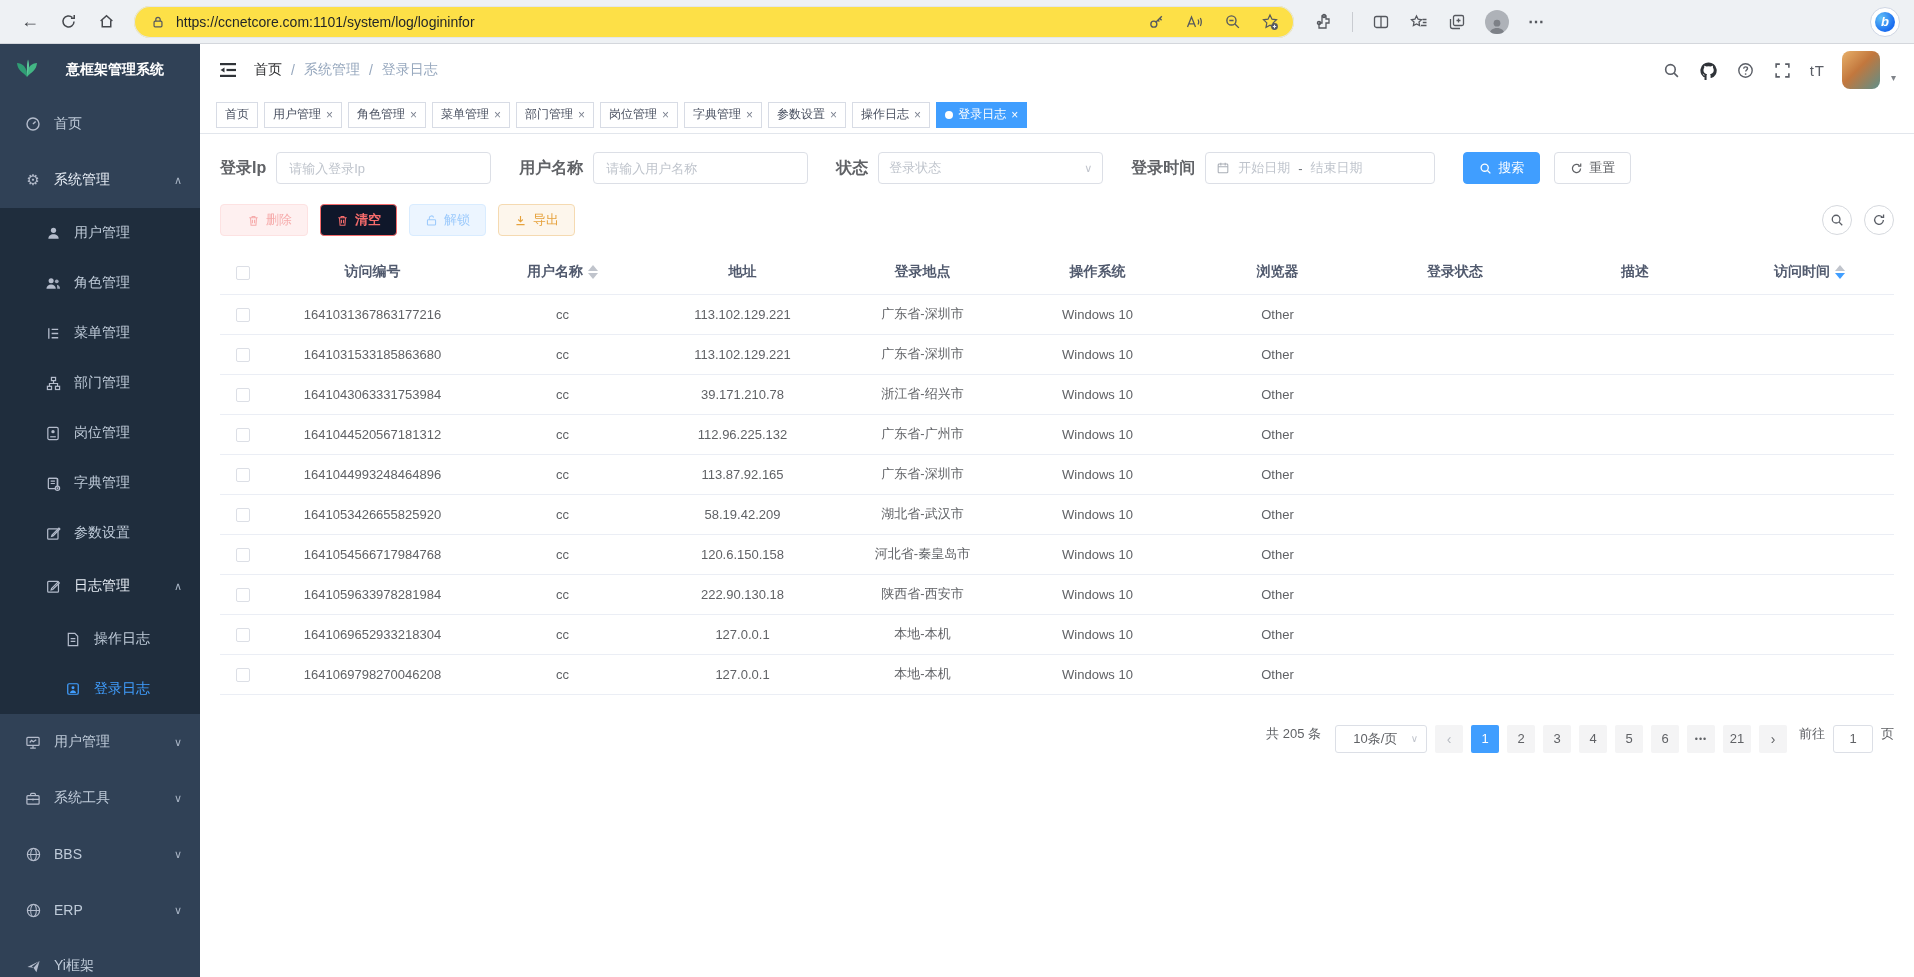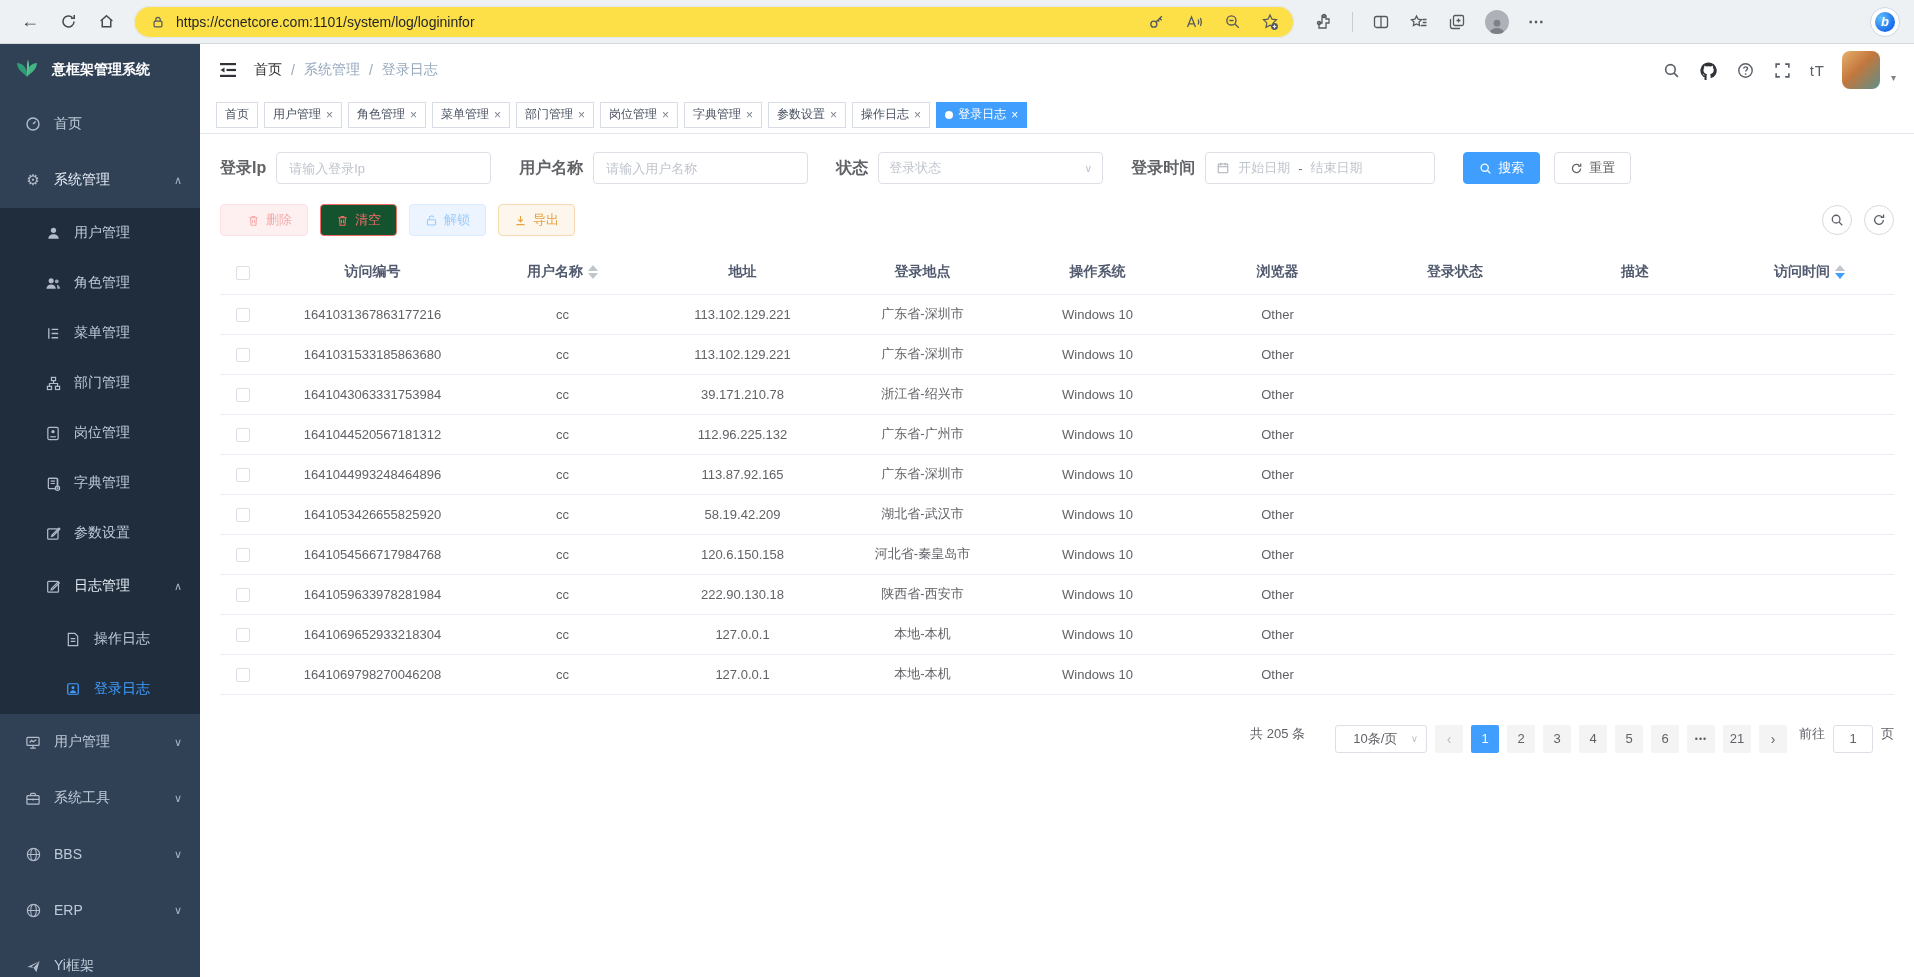--- a/index.html
+++ b/index.html
@@ -16,21 +16,21 @@
   .chrome-divider { width:1px; height:20px; background:#c9ccd1; }
   .chrome-avatar { width:24px; height:24px; border-radius:50%; background:#aeb2b8; display:flex; align-items:flex-end; justify-content:center; overflow:hidden; }
   .copilot { margin-left:auto; width:30px; height:30px; border-radius:50%; background:#fff; border:1px solid #cfd6e4; display:flex; align-items:center; justify-content:center; font-weight:bold; font-size:17px; font-style:italic; color:#fff; }
   .copilot i { width:20px; height:20px; border-radius:50%; background:radial-gradient(circle at 30% 30%,#62c1f7,#1a6df0 70%); display:flex; align-items:center; justify-content:center; font-style:italic; font-size:13px; }
 
   
   .app { display:flex; height:933px; }
 
   
   .sidebar { width:200px; background:#304156; color:#bfcbd9; flex-shrink:0; overflow:hidden; }
-  .logo { height:52px; display:flex; align-items:center; gap:14px; padding:0 16px; }
+  .logo { height:52px; display:flex; align-items:center; gap:28px; padding:0 16px; }
   .logo-title { color:#fff; font-weight:bold; font-size:14px; }
   .mi { display:flex; align-items:center; height:56px; padding:0 18px 0 22px; font-size:14px; cursor:pointer; }
   .mi .ic { width:22px; margin-right:10px; display:flex; justify-content:center; align-items:center; color:#b4bccc; font-size:15px; }
   .mi .chev { margin-left:auto; font-size:11px; color:#a8b4c4; }
   .mi.parent { color:#e7edf5; }
   .subwrap { background:#1f2d3d; }
   .mi.sub { height:50px; padding-left:42px; }
   .mi.sub2 { height:50px; padding-left:62px; }
   .mi.active, .mi.active .ic { color:#409eff; }
 
@@ -68,39 +68,39 @@
   .selbox .chv { color:#c0c4cc; font-size:11px; }
   .datebox { width:230px; height:32px; border:1px solid #dcdfe6; border-radius:4px; display:flex; align-items:center; gap:8px; padding:0 10px; font-size:13px; color:#bfc4cc; cursor:pointer; }
   .datebox .dsep { color:#6a6f76; }
   .btn { height:32px; border-radius:4px; font-size:13px; display:inline-flex; align-items:center; gap:6px; padding:0 15px; cursor:pointer; border:1px solid transparent; font-family:"Liberation Sans",sans-serif; background:#fff; }
   .btn svg { flex-shrink:0; }
   .btn-primary { background:#409eff; border-color:#409eff; color:#fff; margin-left:28px; }
   .btn-plain { border-color:#dcdfe6; color:#606266; margin-left:14px; }
 
   .toolbar { display:flex; align-items:center; gap:12px; margin-top:20px; }
   .btn-del   { background:#fef0f0; border-color:#fde2e2; color:#f6abab;padding-left:26px; }
-  .btn-clear { background:#14532d; border-color:#f56c6c; color:#f56c6c; }
+  .btn-clear { background:#0f172a; border-color:#f56c6c; color:#f56c6c;font-weight:bold; }
   .btn-unlk  { background:#ecf5ff; border-color:#d9ecff; color:#9ccafc; }
   .btn-exp   { background:#fdf6ec; border-color:#f5dab1; color:#e6a23c; }
   .tb-right { margin-left:auto; display:flex; gap:12px; }
   .circ { width:30px; height:30px; border-radius:50%; border:1px solid #d6d9de; display:flex; align-items:center; justify-content:center; color:#5a5e66; background:#fff; cursor:pointer; }
 
   
   table { margin-top:14px; width:1674px; border-collapse:collapse; table-layout:fixed; }
   th { height:44px; font-size:14px; font-weight:bold; color:#515a6e; border-bottom:1px solid #ebeef5; text-align:center; white-space:nowrap; }
   td { height:40px; font-size:13px; color:#606266; border-bottom:1px solid #ebeef5; text-align:center; white-space:nowrap; overflow:hidden; }
   .cb { display:inline-block; width:14px; height:14px; border:1px solid #dcdfe6; border-radius:2px; background:#fff; vertical-align:middle; cursor:pointer; }
   .sort { display:inline-flex; flex-direction:column; vertical-align:middle; margin-left:5px; gap:2px; }
   .cu { width:0; height:0; border-left:5px solid transparent; border-right:5px solid transparent; border-bottom:6px solid #c0c4cc; }
   .cd { width:0; height:0; border-left:5px solid transparent; border-right:5px solid transparent; border-top:6px solid #c0c4cc; }
   .cd.on { border-top-color:#409eff; }
 
   
   .pagin { margin-top:30px; display:flex; justify-content:flex-end; gap:8px; font-size:13px; color:#606266; }
-  .psel { width:92px; height:28px; border:1px solid #dcdfe6; border-radius:3px; display:flex; align-items:center; padding:0 8px; gap:4px; cursor:pointer;margin-left:16px; }
+  .psel { width:92px; height:28px; border:1px solid #dcdfe6; border-radius:3px; display:flex; align-items:center; padding:0 8px; gap:4px; cursor:pointer; }
   .psel .sv { flex:1; text-align:center; }
   .psel .chv { color:#c0c4cc; font-size:10px; }
   .pg { min-width:28px; height:28px; border:none; border-radius:2px; background:#f4f4f5; color:#606266; font-size:13px; cursor:pointer; font-family:"Liberation Sans",sans-serif; }
   .pg.arrow { color:#b6bac1; font-size:14px; }
   .pg.arrow.next { color:#606266; }
   .pg.active { background:#409eff; color:#fff; }
   .goto-inp { width:40px; height:28px; border:1px solid #dcdfe6; border-radius:3px; text-align:center; font-size:13px; color:#606266; font-family:"Liberation Sans",sans-serif; }
 </style>
 </head>
 <body>

